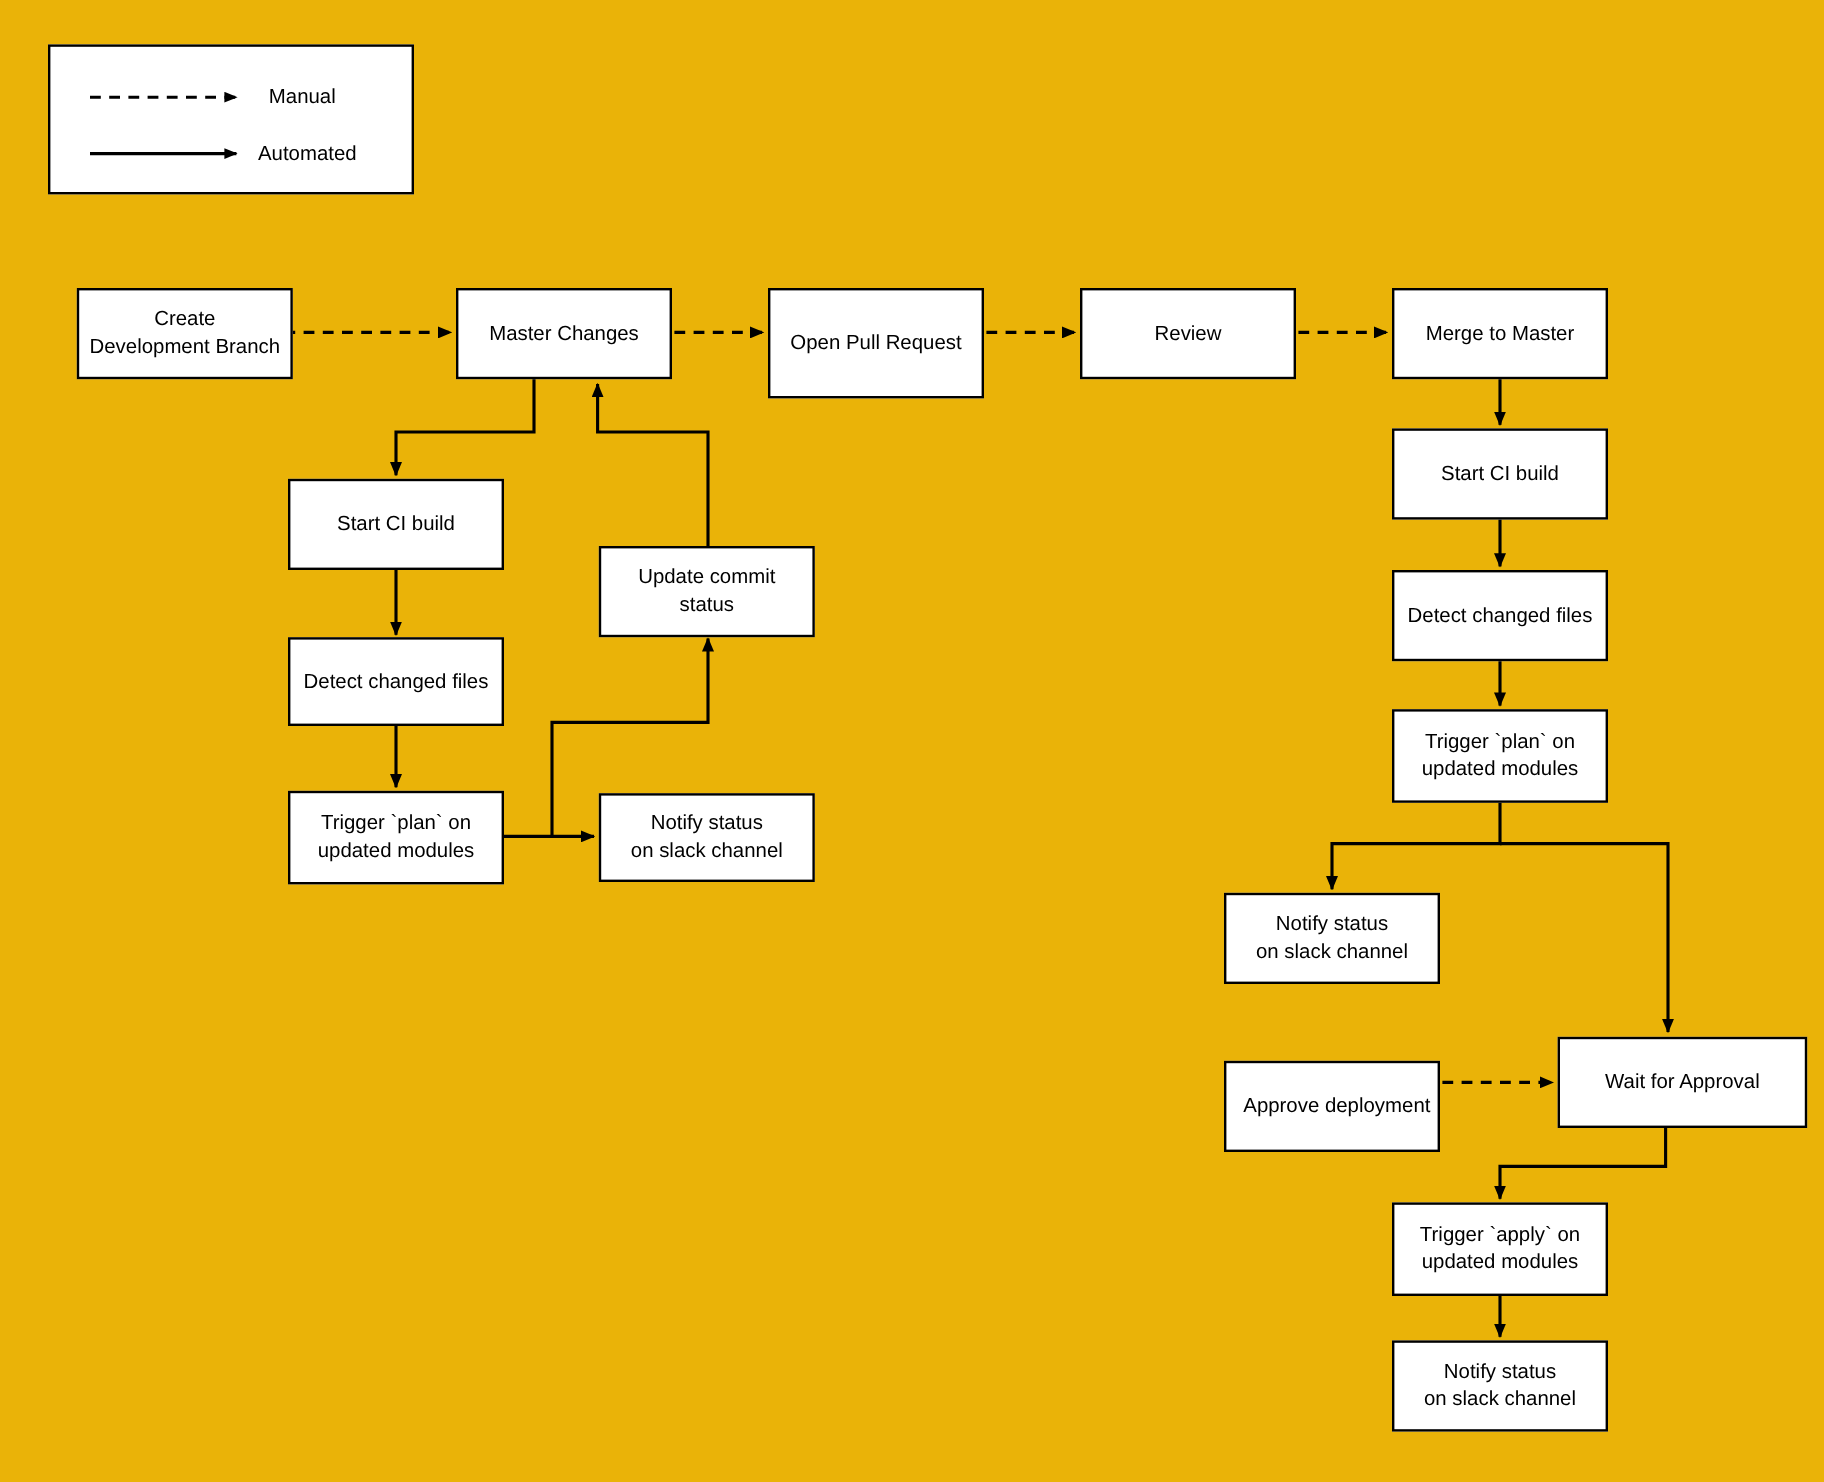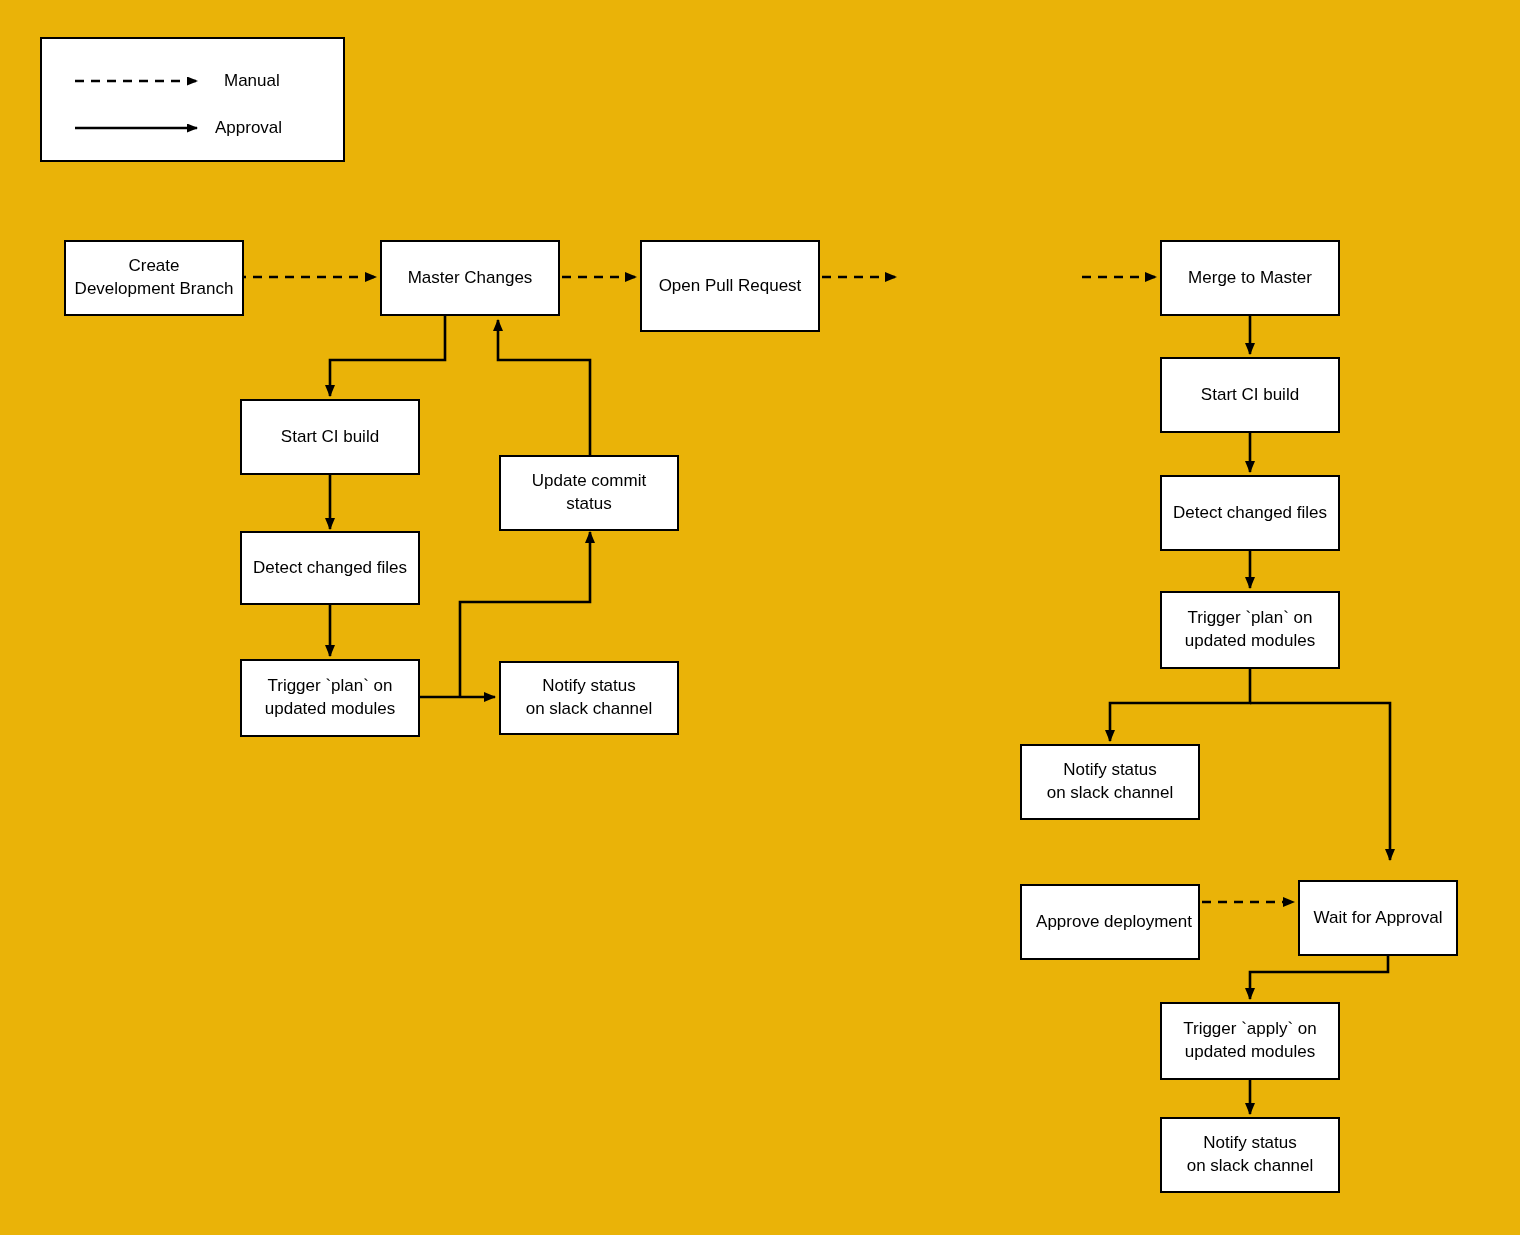--- a/index.html
+++ b/index.html
@@ -77,21 +77,21 @@
     <defs>
       <marker id="lgArrow" markerWidth="11" markerHeight="9" refX="10" refY="4.5" orient="auto" markerUnits="userSpaceOnUse">
         <path d="M0,0 L11,4.5 L0,9 z" fill="#000000"></path>
       </marker>
     </defs>
     <line x1="75" y1="81" x2="197" y2="81" stroke="#000000" stroke-width="2.6" stroke-dasharray="9,7" marker-end="url(#lgArrow)"></line>
     <line x1="75" y1="128" x2="197" y2="128" stroke="#000000" stroke-width="2.6" marker-end="url(#lgArrow)"></line>
   </svg>
 
   <div class="legend-label" style="left:224px; top:71px;">Manual</div>
-  <div class="legend-label" style="left:215px; top:118px;">Approval</div>
+  <div class="legend-label" style="left:215px; top:118px;">Automated</div>
 
   <svg class="edges">
     <defs>
       <marker id="ar" markerWidth="12" markerHeight="10" refX="11" refY="5" orient="auto" markerUnits="userSpaceOnUse">
         <path d="M0,0 L12,5 L0,10 z" fill="#000000"></path>
       </marker>
     </defs>
 
     <line x1="221" y1="277" x2="376" y2="277" stroke="#000000" stroke-width="2.6" stroke-dasharray="9,7" marker-end="url(#ar)"></line>
     <line x1="562" y1="277" x2="636" y2="277" stroke="#000000" stroke-width="2.6" stroke-dasharray="9,7" marker-end="url(#ar)"></line>
@@ -129,20 +129,23 @@
   </div>
 
   <div class="node" style="left:380px; top:240px; width:180px; height:76px;">
     <span>Master Changes</span>
   </div>
 
   <div class="node" style="left:640px; top:240px; width:180px; height:92px;">
     <span>Open Pull Request</span>
   </div>
 
+  <div class="node" style="left:900px; top:240px; width:180px; height:76px;">
+    <span>Review</span>
+  </div>
 
   <div class="node" style="left:1160px; top:240px; width:180px; height:76px;">
     <span>Merge to Master</span>
   </div>
 
   <div class="node" style="left:240px; top:399px; width:180px; height:76px;">
     <span>Start CI build</span>
   </div>
 
   <div class="node" style="left:240px; top:531px; width:180px; height:74px;">
@@ -179,21 +182,21 @@
 
   <div class="node" style="left:1020px; top:744px; width:180px; height:76px;">
     <span>Notify status
 on slack channel</span>
   </div>
 
   <div class="node" style="left:1020px; top:884px; width:180px; height:76px;justify-content:flex-end;">
     <span>Approve deployment</span>
   </div>
 
-  <div class="node" style="left:1298px; top:864px; width:160px; height:76px;margin-top:16px;">
+  <div class="node" style="left:1298px; top:864px; width:208px; height:76px;">
     <span>Wait for Approval</span>
   </div>
 
   <div class="node" style="left:1160px; top:1002px; width:180px; height:78px;">
     <span>Trigger `apply` on
 updated modules</span>
   </div>
 
   <div class="node" style="left:1160px; top:1117px; width:180px; height:76px;">
     <span>Notify status

